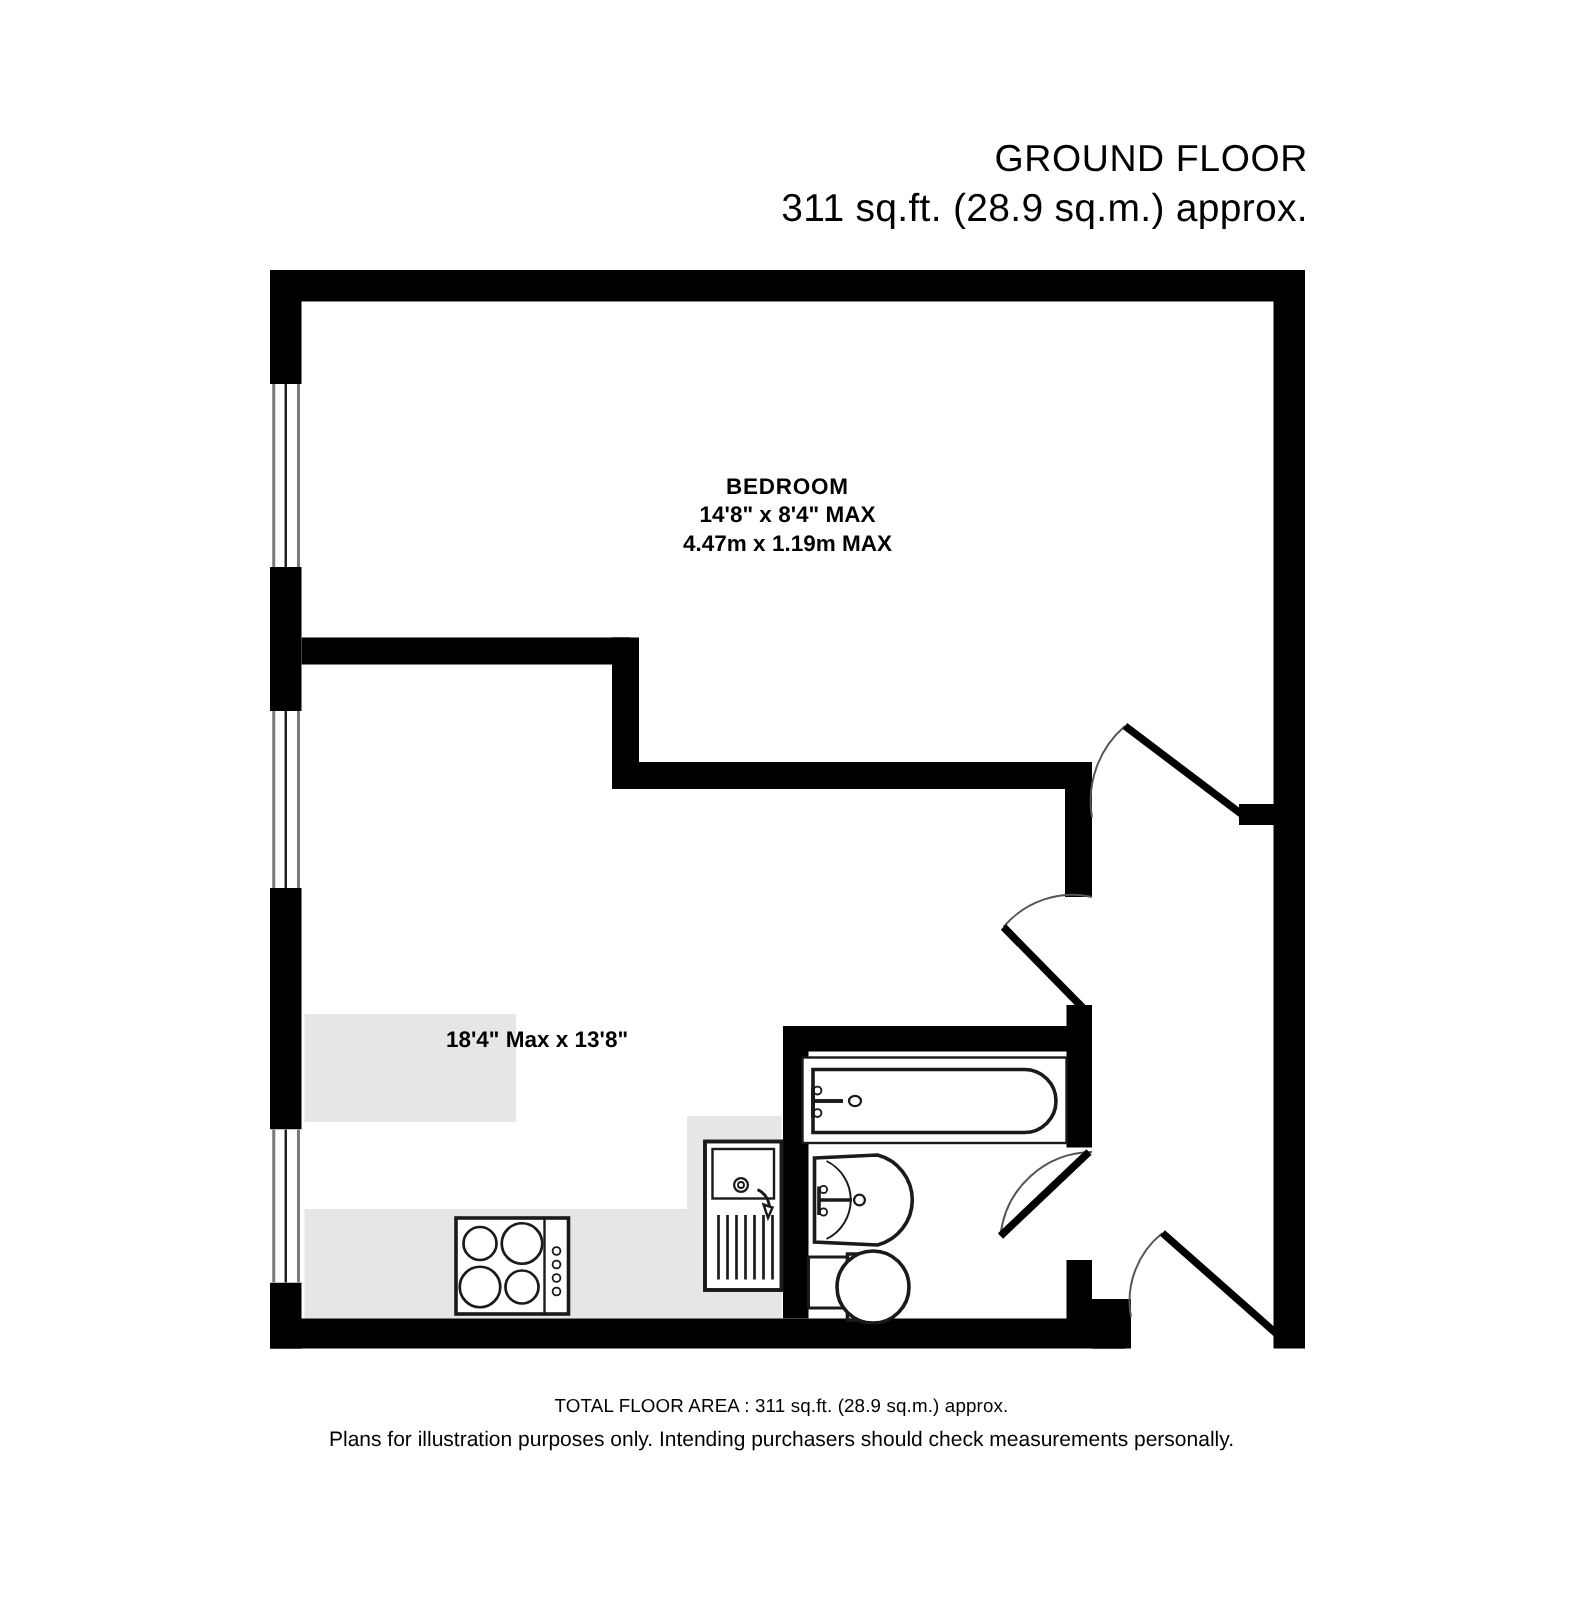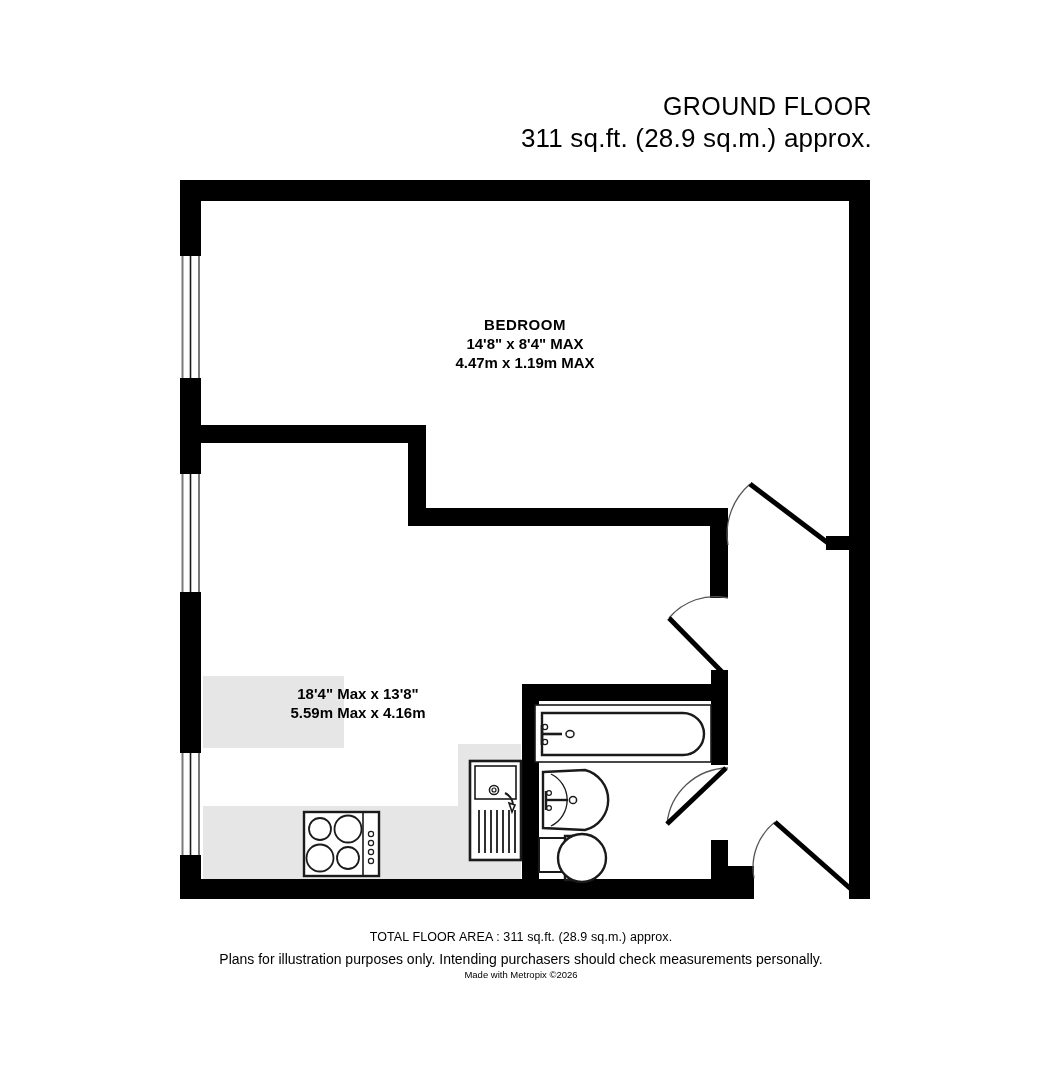--- a/index.html
+++ b/index.html
@@ -274,22 +274,20 @@
   </svg>
 
   <div class="room-label" id="bedroom-label">
     <span class="name">BEDROOM</span>
     <span class="dim">14'8"  x 8'4" MAX</span>
     <span class="dim">4.47m  x 1.19m MAX</span>
   </div>
 
   <div class="room-label" id="living-label">
     <span class="dim">18'4" Max x 13'8"</span>
-    <span class="dim">5.59m Max x 4.16m</span>
   </div>
 
   <div class="footer">
     <span class="total">TOTAL FLOOR AREA : 311 sq.ft. (28.9 sq.m.) approx.</span>
     <span class="disclaimer1">Plans for illustration purposes only. Intending purchasers should check measurements personally.</span>
-    <span class="disclaimer2">Made with Metropix ©2026</span>
   </div>
 
 </div>
 
 </body></html>

